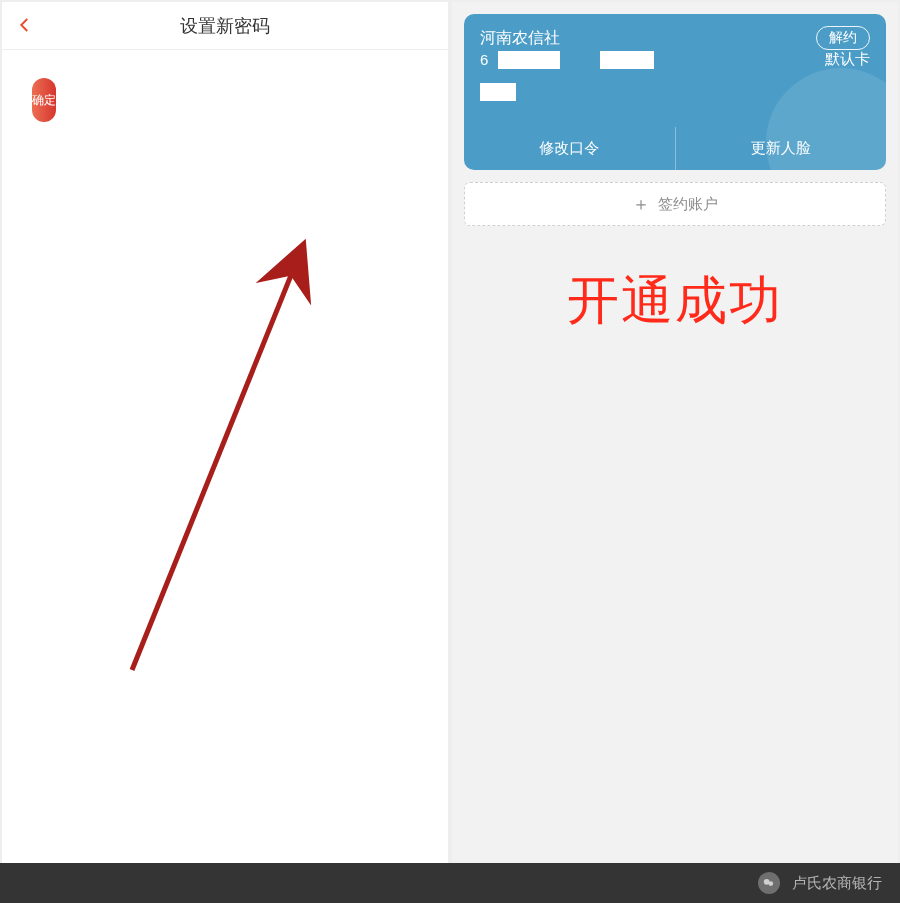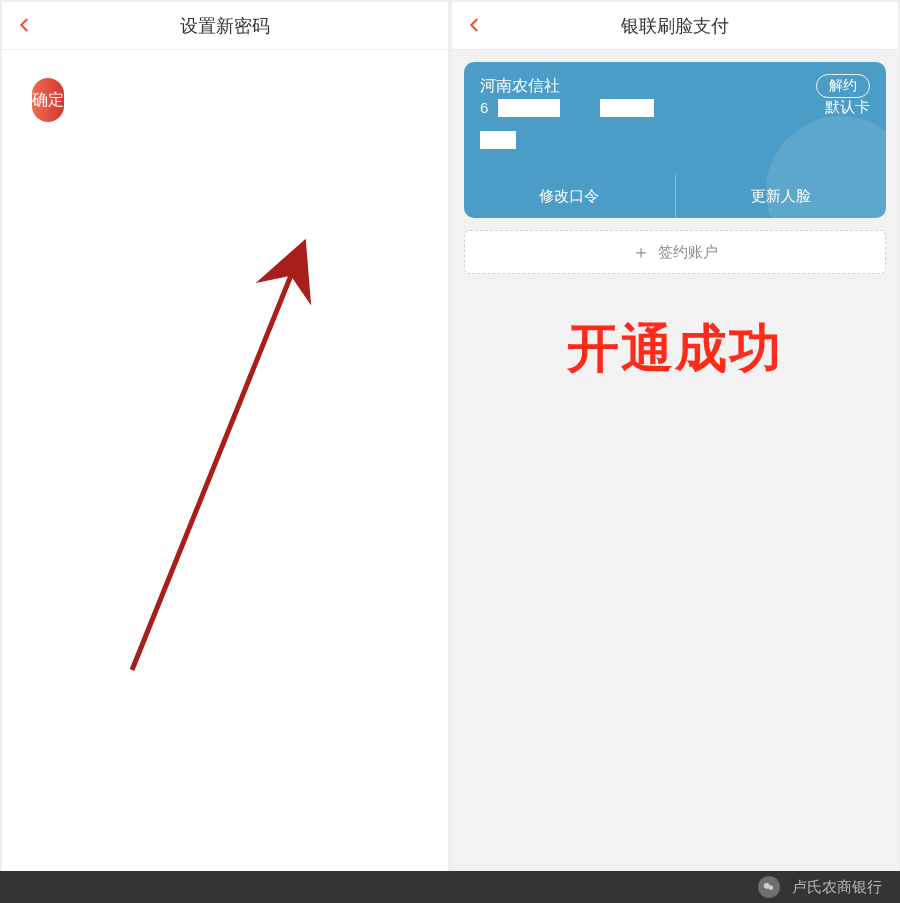--- a/index.html
+++ b/index.html
@@ -81,21 +81,21 @@
       color: #333;
       background: transparent;
     }
     .form-input::placeholder { color: #bbb; }
     .confirm-btn {
       margin: 28px 30px 0 30px;
       height: 44px;
       border-radius: 22px;
       background: linear-gradient(90deg, #ed6e52 0%, #d6362f 100%);
       color: #fff;
-      font-size: 16px;
+      font-size: 12px;
       display: flex;
       align-items: center;
       justify-content: center;
       border: none;
       cursor: pointer;
     }
     .arrow-overlay {
       position: absolute;
       left: 110px;
       top: 228px;
@@ -179,29 +179,28 @@
       font-size: 15px;
       cursor: pointer;
     }
     .plus-icon { font-size: 18px; color: #8e8e8e; }
     .success-text {
       margin-top: 40px;
       text-align: center;
       font-size: 52px;
       color: #ff2a1a;
       letter-spacing: 2px;
-      font-weight: bold;
     }
     
     .footer {
       position: absolute;
       bottom: 0;
       left: 0;
       right: 0;
-      height: 32px;
+      height: 40px;
       background: #343434;
       display: flex;
       align-items: center;
       justify-content: flex-end;
       padding-right: 18px;
       gap: 12px;
       color: #b4b4b4;
       font-size: 15px;
     }
     .wechat-icon {
@@ -239,28 +238,20 @@
       <defs>
         <marker id="ah" markerWidth="14" markerHeight="14" refX="10" refY="6" orient="auto">
           <path d="M0,0 L12,6 L0,12 L4,6 Z" fill="#a81e1a"></path>
         </marker>
       </defs>
       <line x1="20" y1="440" x2="190" y2="18" stroke="#a81e1a" stroke-width="5" marker-end="url(#ah)"></line>
     </svg>
   </div>
 
   <div class="panel panel-right">
-    <div class="nav-bar">
-      <span class="back-icon">
-        <svg viewBox="0 0 24 24" fill="none" stroke="currentColor" stroke-width="2.5">
-          <polyline points="15 4 7 12 15 20"></polyline>
-        </svg>
-      </span>
-      <span class="nav-title">银联刷脸支付</span>
-    </div>
 
     <div class="card">
       <div class="card-bg-circle"></div>
       <div class="card-head">
         <span class="bank-name">河南农信社</span>
         <button class="unsubscribe-btn">
           <span>解约</span>
         </button>
       </div>
       <div class="card-mid">

